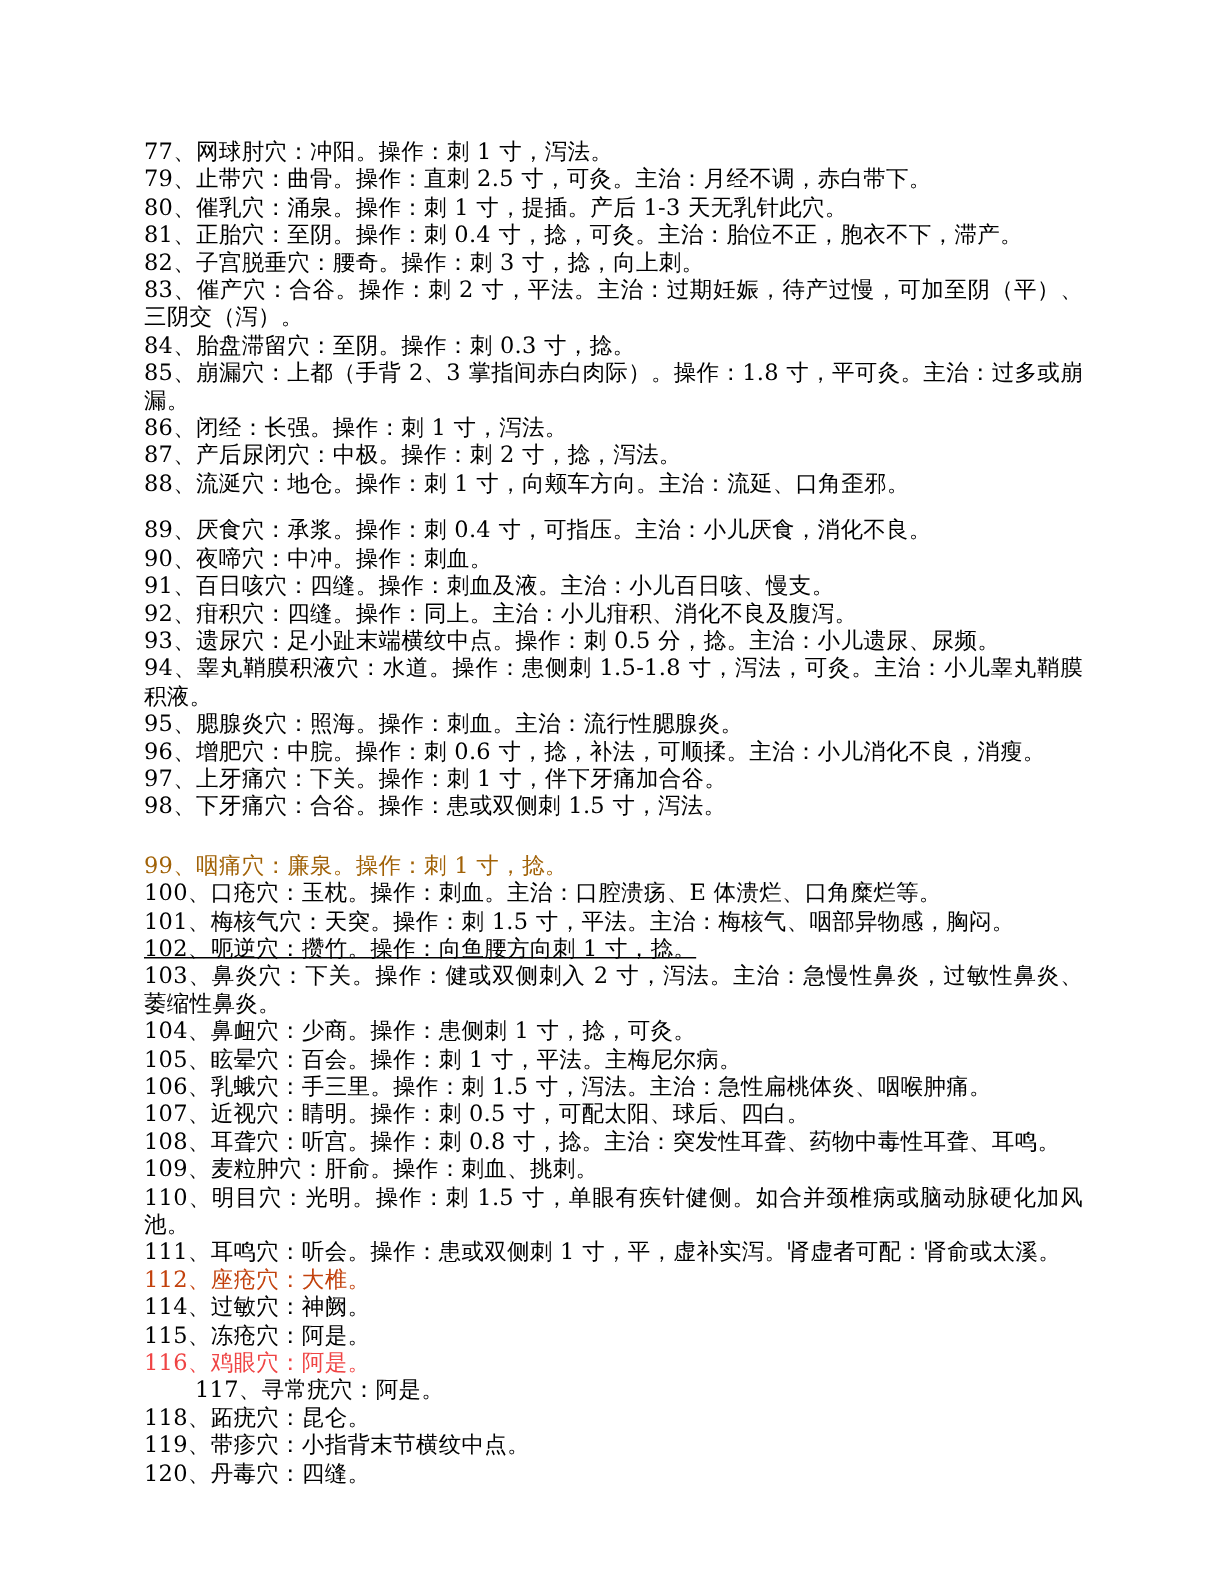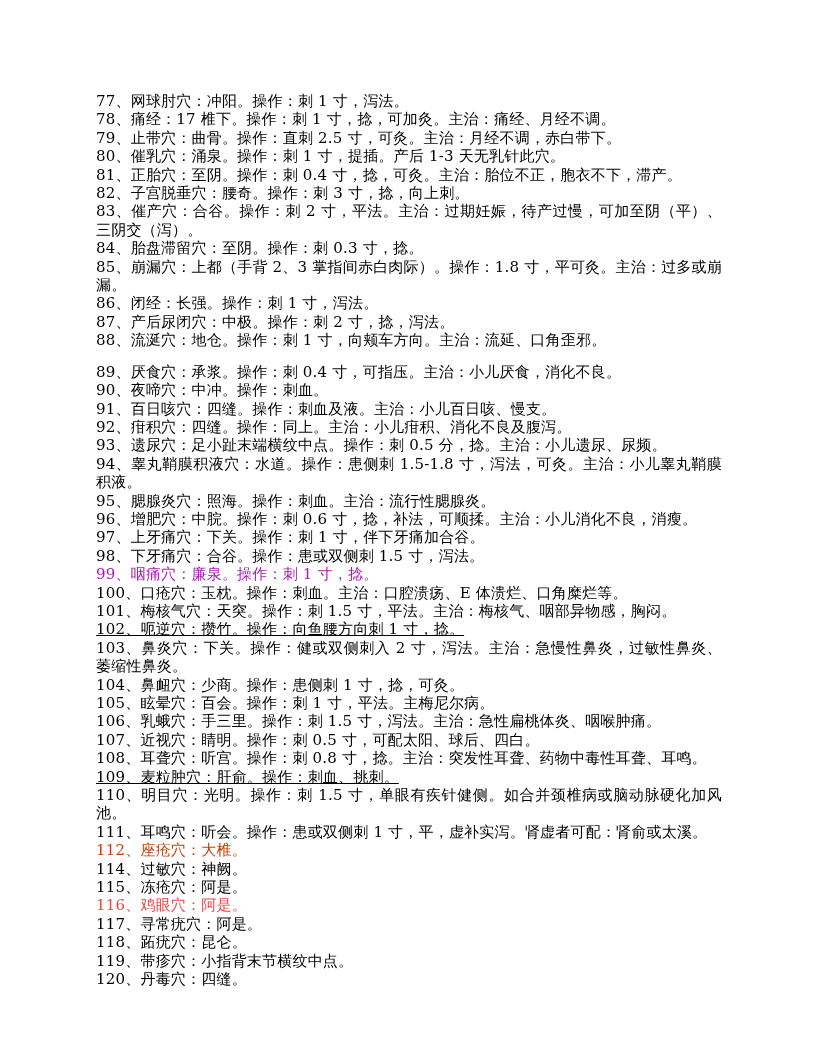--- a/index.html
+++ b/index.html
@@ -32,56 +32,55 @@
     letter-spacing: 0.2px;
   }
 </style>
 </head>
 <body>
 
 <div class="page" style="background: rgb(255, 255, 255);">
   <main class="content">
 
   <p class="line" style="color: rgb(0, 0, 0);">77、网球肘穴：冲阳。操作：刺 1 寸，泻法。</p>
-      <p class="line" style="color: rgb(0, 0, 0);">78、痛经：17 椎下。操作：刺 1 寸，捻，可加灸。主治：痛经、月经不调。</p>
       <p class="line" style="color: rgb(0, 0, 0);">79、止带穴：曲骨。操作：直刺 2.5 寸，可灸。主治：月经不调，赤白带下。</p>
       <p class="line" style="color: rgb(0, 0, 0);">80、催乳穴：涌泉。操作：刺 1 寸，提插。产后 1-3 天无乳针此穴。</p>
       <p class="line" style="color: rgb(0, 0, 0);">81、正胎穴：至阴。操作：刺 0.4 寸，捻，可灸。主治：胎位不正，胞衣不下，滞产。</p>
       <p class="line" style="color: rgb(0, 0, 0);">82、子宫脱垂穴：腰奇。操作：刺 3 寸，捻，向上刺。</p>
       <p class="line" style="color: rgb(0, 0, 0);">83、催产穴：合谷。操作：刺 2 寸，平法。主治：过期妊娠，待产过慢，可加至阴（平）、三阴交（泻）。</p>
       <p class="line" style="color: rgb(0, 0, 0);">84、胎盘滞留穴：至阴。操作：刺 0.3 寸，捻。</p>
       <p class="line" style="color: rgb(0, 0, 0);">85、崩漏穴：上都（手背 2、3 掌指间赤白肉际）。操作：1.8 寸，平可灸。主治：过多或崩漏。</p>
       <p class="line" style="color: rgb(0, 0, 0);">86、闭经：长强。操作：刺 1 寸，泻法。</p>
       <p class="line" style="color: rgb(0, 0, 0);">87、产后尿闭穴：中极。操作：刺 2 寸，捻，泻法。</p>
       <p class="line" style="color: rgb(0, 0, 0);">88、流涎穴：地仓。操作：刺 1 寸，向颊车方向。主治：流延、口角歪邪。</p>
       <p class="line" style="color: rgb(0, 0, 0); margin-top: 13px;">89、厌食穴：承浆。操作：刺 0.4 寸，可指压。主治：小儿厌食，消化不良。</p>
       <p class="line" style="color: rgb(0, 0, 0);">90、夜啼穴：中冲。操作：刺血。</p>
       <p class="line" style="color: rgb(0, 0, 0);">91、百日咳穴：四缝。操作：刺血及液。主治：小儿百日咳、慢支。</p>
       <p class="line" style="color: rgb(0, 0, 0);">92、疳积穴：四缝。操作：同上。主治：小儿疳积、消化不良及腹泻。</p>
       <p class="line" style="color: rgb(0, 0, 0);">93、遗尿穴：足小趾末端横纹中点。操作：刺 0.5 分，捻。主治：小儿遗尿、尿频。</p>
       <p class="line" style="color: rgb(0, 0, 0);">94、睾丸鞘膜积液穴：水道。操作：患侧刺 1.5-1.8 寸，泻法，可灸。主治：小儿睾丸鞘膜积液。</p>
       <p class="line" style="color: rgb(0, 0, 0);">95、腮腺炎穴：照海。操作：刺血。主治：流行性腮腺炎。</p>
       <p class="line" style="color: rgb(0, 0, 0);">96、增肥穴：中脘。操作：刺 0.6 寸，捻，补法，可顺揉。主治：小儿消化不良，消瘦。</p>
       <p class="line" style="color: rgb(0, 0, 0);">97、上牙痛穴：下关。操作：刺 1 寸，伴下牙痛加合谷。</p>
       <p class="line" style="color: rgb(0, 0, 0);">98、下牙痛穴：合谷。操作：患或双侧刺 1.5 寸，泻法。</p>
-      <p class="line" style="color: #a21caf;">99、咽痛穴：廉泉。操作：刺 1 寸，捻。</p>
+      <p class="line" style="color: #a16207; margin-top: 21px;">99、咽痛穴：廉泉。操作：刺 1 寸，捻。</p>
       <p class="line" style="color: rgb(0, 0, 0);">100、口疮穴：玉枕。操作：刺血。主治：口腔溃疡、E 体溃烂、口角糜烂等。</p>
       <p class="line" style="color: rgb(0, 0, 0);">101、梅核气穴：天突。操作：刺 1.5 寸，平法。主治：梅核气、咽部异物感，胸闷。</p>
       <p class="line" style="color: rgb(0, 0, 0); text-decoration: underline;">102、呃逆穴：攒竹。操作：向鱼腰方向刺 1 寸，捻。</p>
       <p class="line" style="color: rgb(0, 0, 0);">103、鼻炎穴：下关。操作：健或双侧刺入 2 寸，泻法。主治：急慢性鼻炎，过敏性鼻炎、萎缩性鼻炎。</p>
       <p class="line" style="color: rgb(0, 0, 0);">104、鼻衄穴：少商。操作：患侧刺 1 寸，捻，可灸。</p>
       <p class="line" style="color: rgb(0, 0, 0);">105、眩晕穴：百会。操作：刺 1 寸，平法。主梅尼尔病。</p>
       <p class="line" style="color: rgb(0, 0, 0);">106、乳蛾穴：手三里。操作：刺 1.5 寸，泻法。主治：急性扁桃体炎、咽喉肿痛。</p>
       <p class="line" style="color: rgb(0, 0, 0);">107、近视穴：睛明。操作：刺 0.5 寸，可配太阳、球后、四白。</p>
       <p class="line" style="color: rgb(0, 0, 0);">108、耳聋穴：听宫。操作：刺 0.8 寸，捻。主治：突发性耳聋、药物中毒性耳聋、耳鸣。</p>
-      <p class="line" style="color: rgb(0, 0, 0); text-decoration: underline;">109、麦粒肿穴：肝俞。操作：刺血、挑刺。</p>
+      <p class="line" style="color: rgb(0, 0, 0);">109、麦粒肿穴：肝俞。操作：刺血、挑刺。</p>
       <p class="line" style="color: rgb(0, 0, 0);">110、明目穴：光明。操作：刺 1.5 寸，单眼有疾针健侧。如合并颈椎病或脑动脉硬化加风池。</p>
       <p class="line" style="color: rgb(0, 0, 0);">111、耳鸣穴：听会。操作：患或双侧刺 1 寸，平，虚补实泻。肾虚者可配：肾俞或太溪。</p>
       <p class="line" style="color: #c2410c;">112、座疮穴：大椎。</p>
       <p class="line" style="color: rgb(0, 0, 0);">114、过敏穴：神阙。</p>
       <p class="line" style="color: rgb(0, 0, 0);">115、冻疮穴：阿是。</p>
       <p class="line" style="color: #ef4444;">116、鸡眼穴：阿是。</p>
-      <p class="line" style="color: rgb(0, 0, 0);">117、寻常疣穴：阿是。</p>
+      <p class="line" style="color: rgb(0, 0, 0); margin-left: 34px;">117、寻常疣穴：阿是。</p>
       <p class="line" style="color: rgb(0, 0, 0);">118、跖疣穴：昆仑。</p>
       <p class="line" style="color: rgb(0, 0, 0);">119、带疹穴：小指背末节横纹中点。</p>
       <p class="line" style="color: rgb(0, 0, 0);">120、丹毒穴：四缝。</p>
     </main>
 </div>
 
 </body></html>

